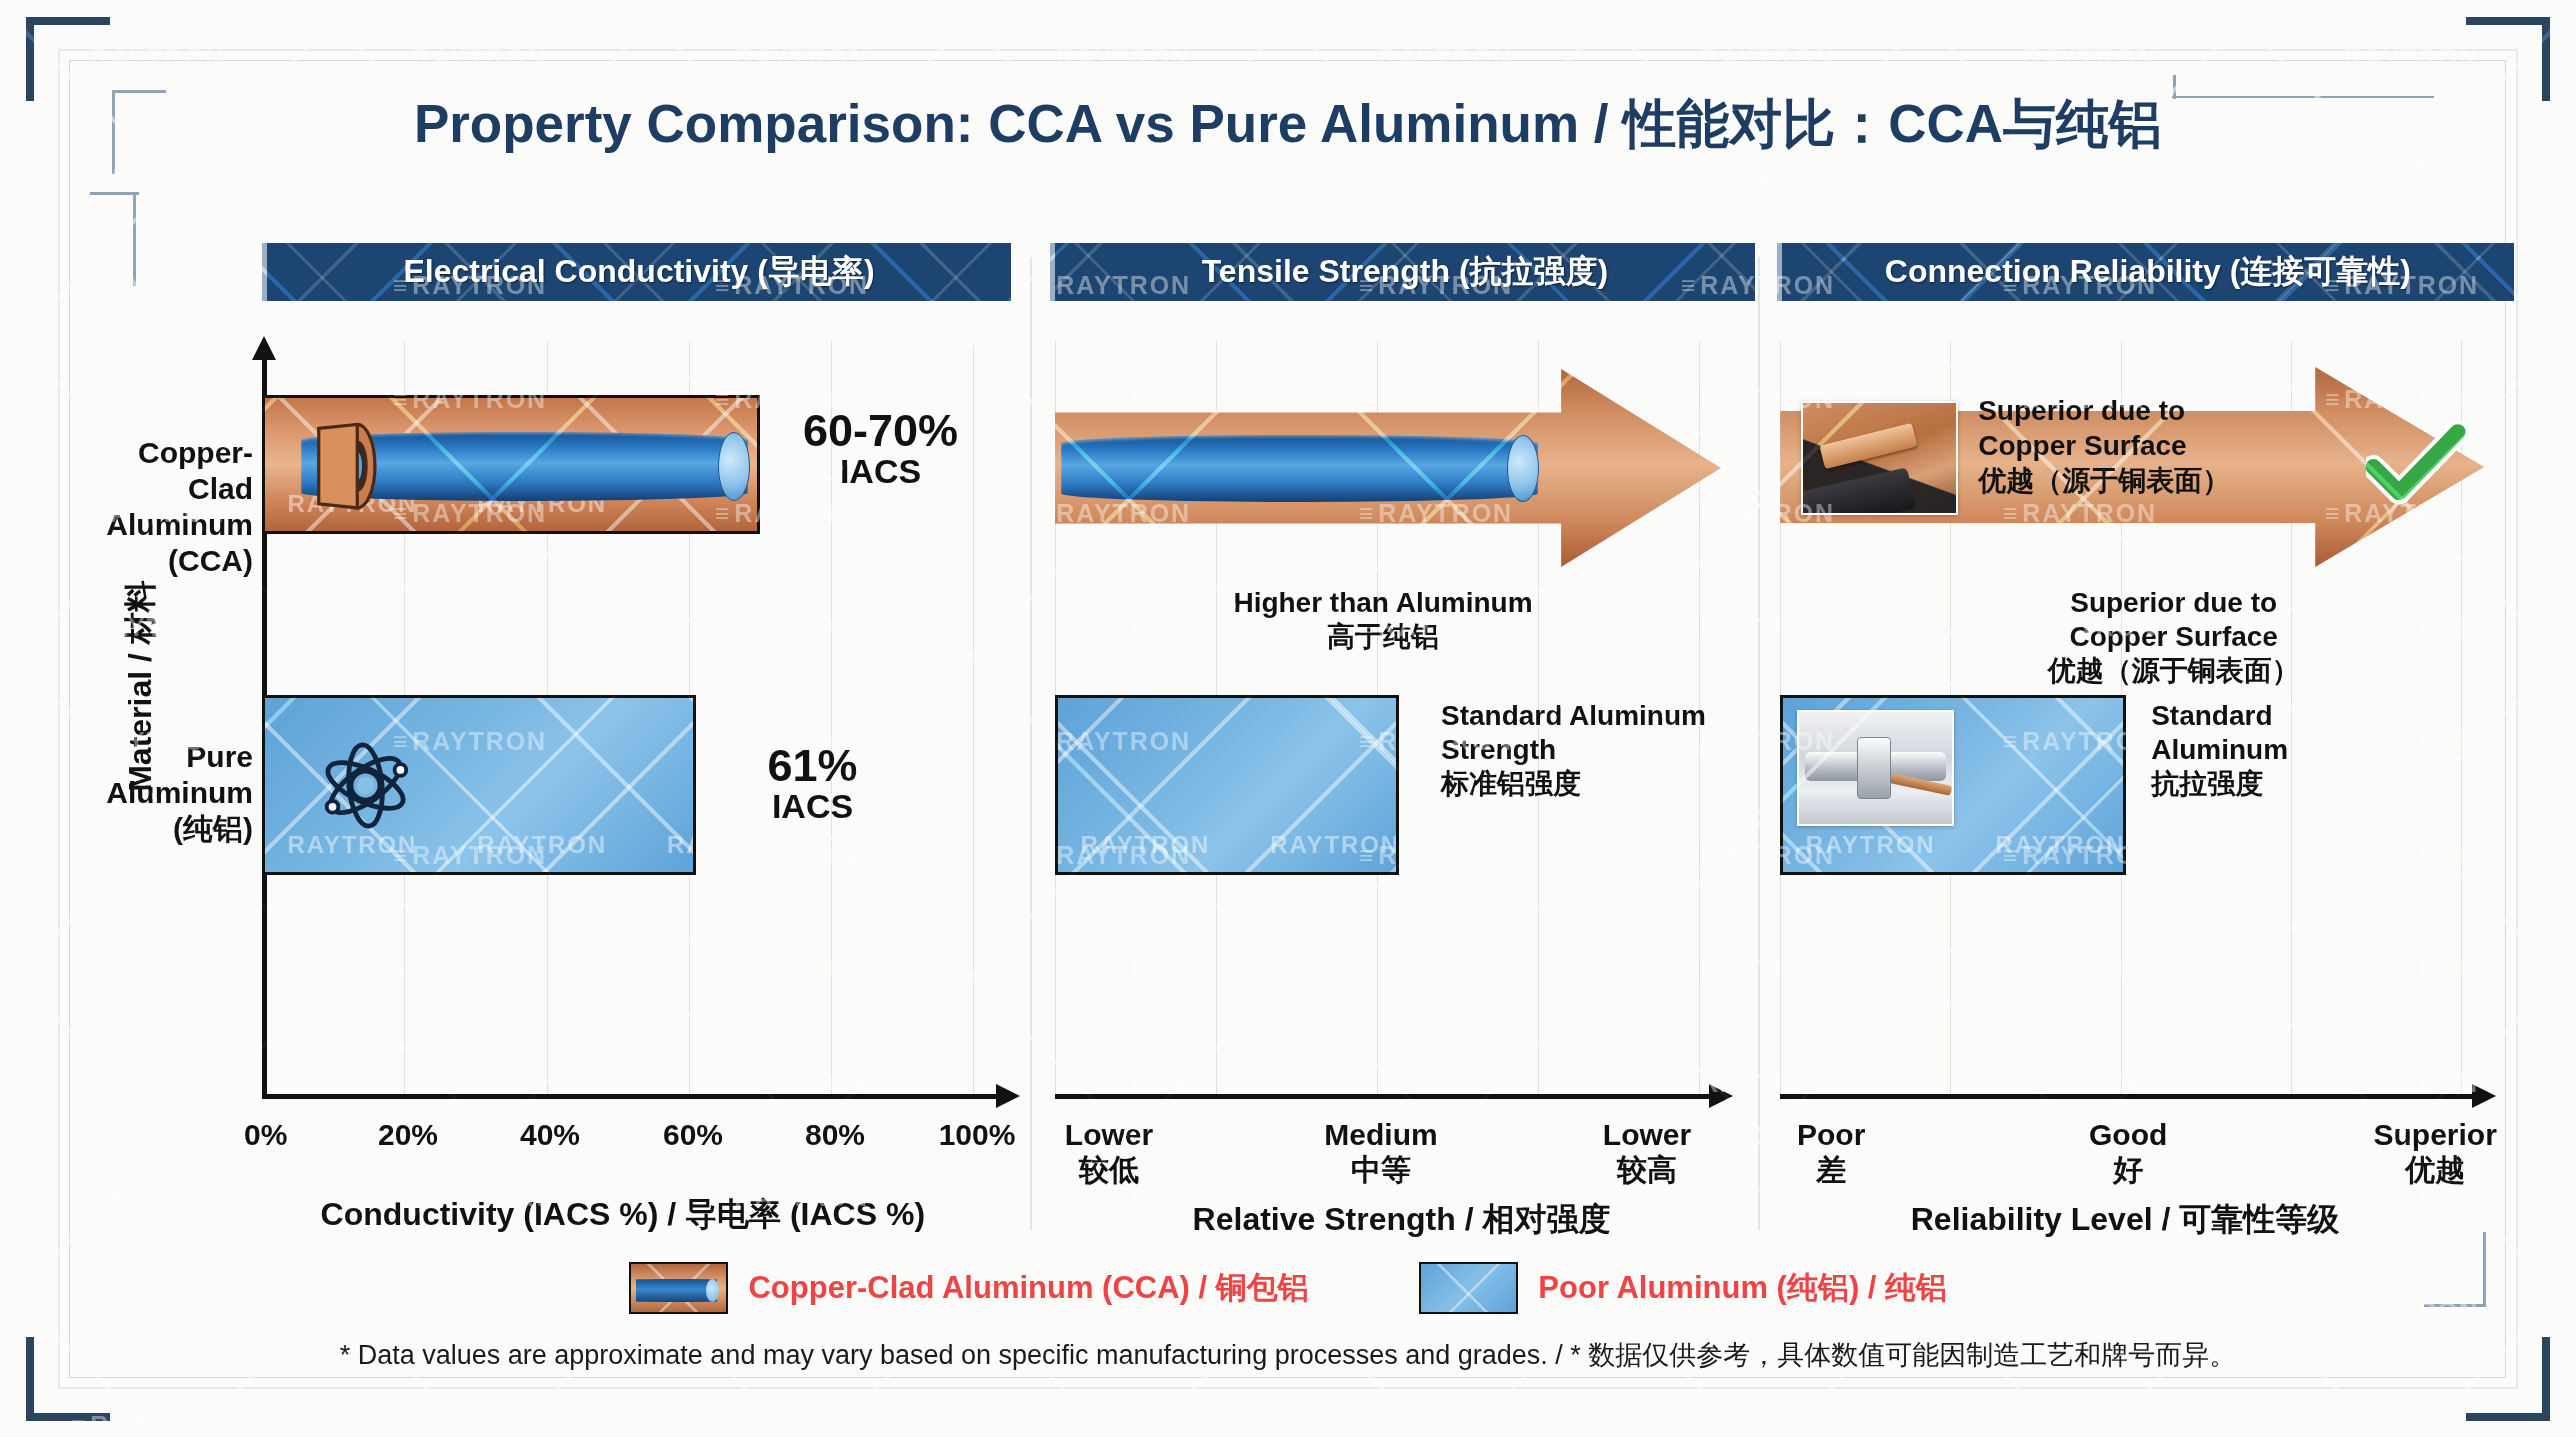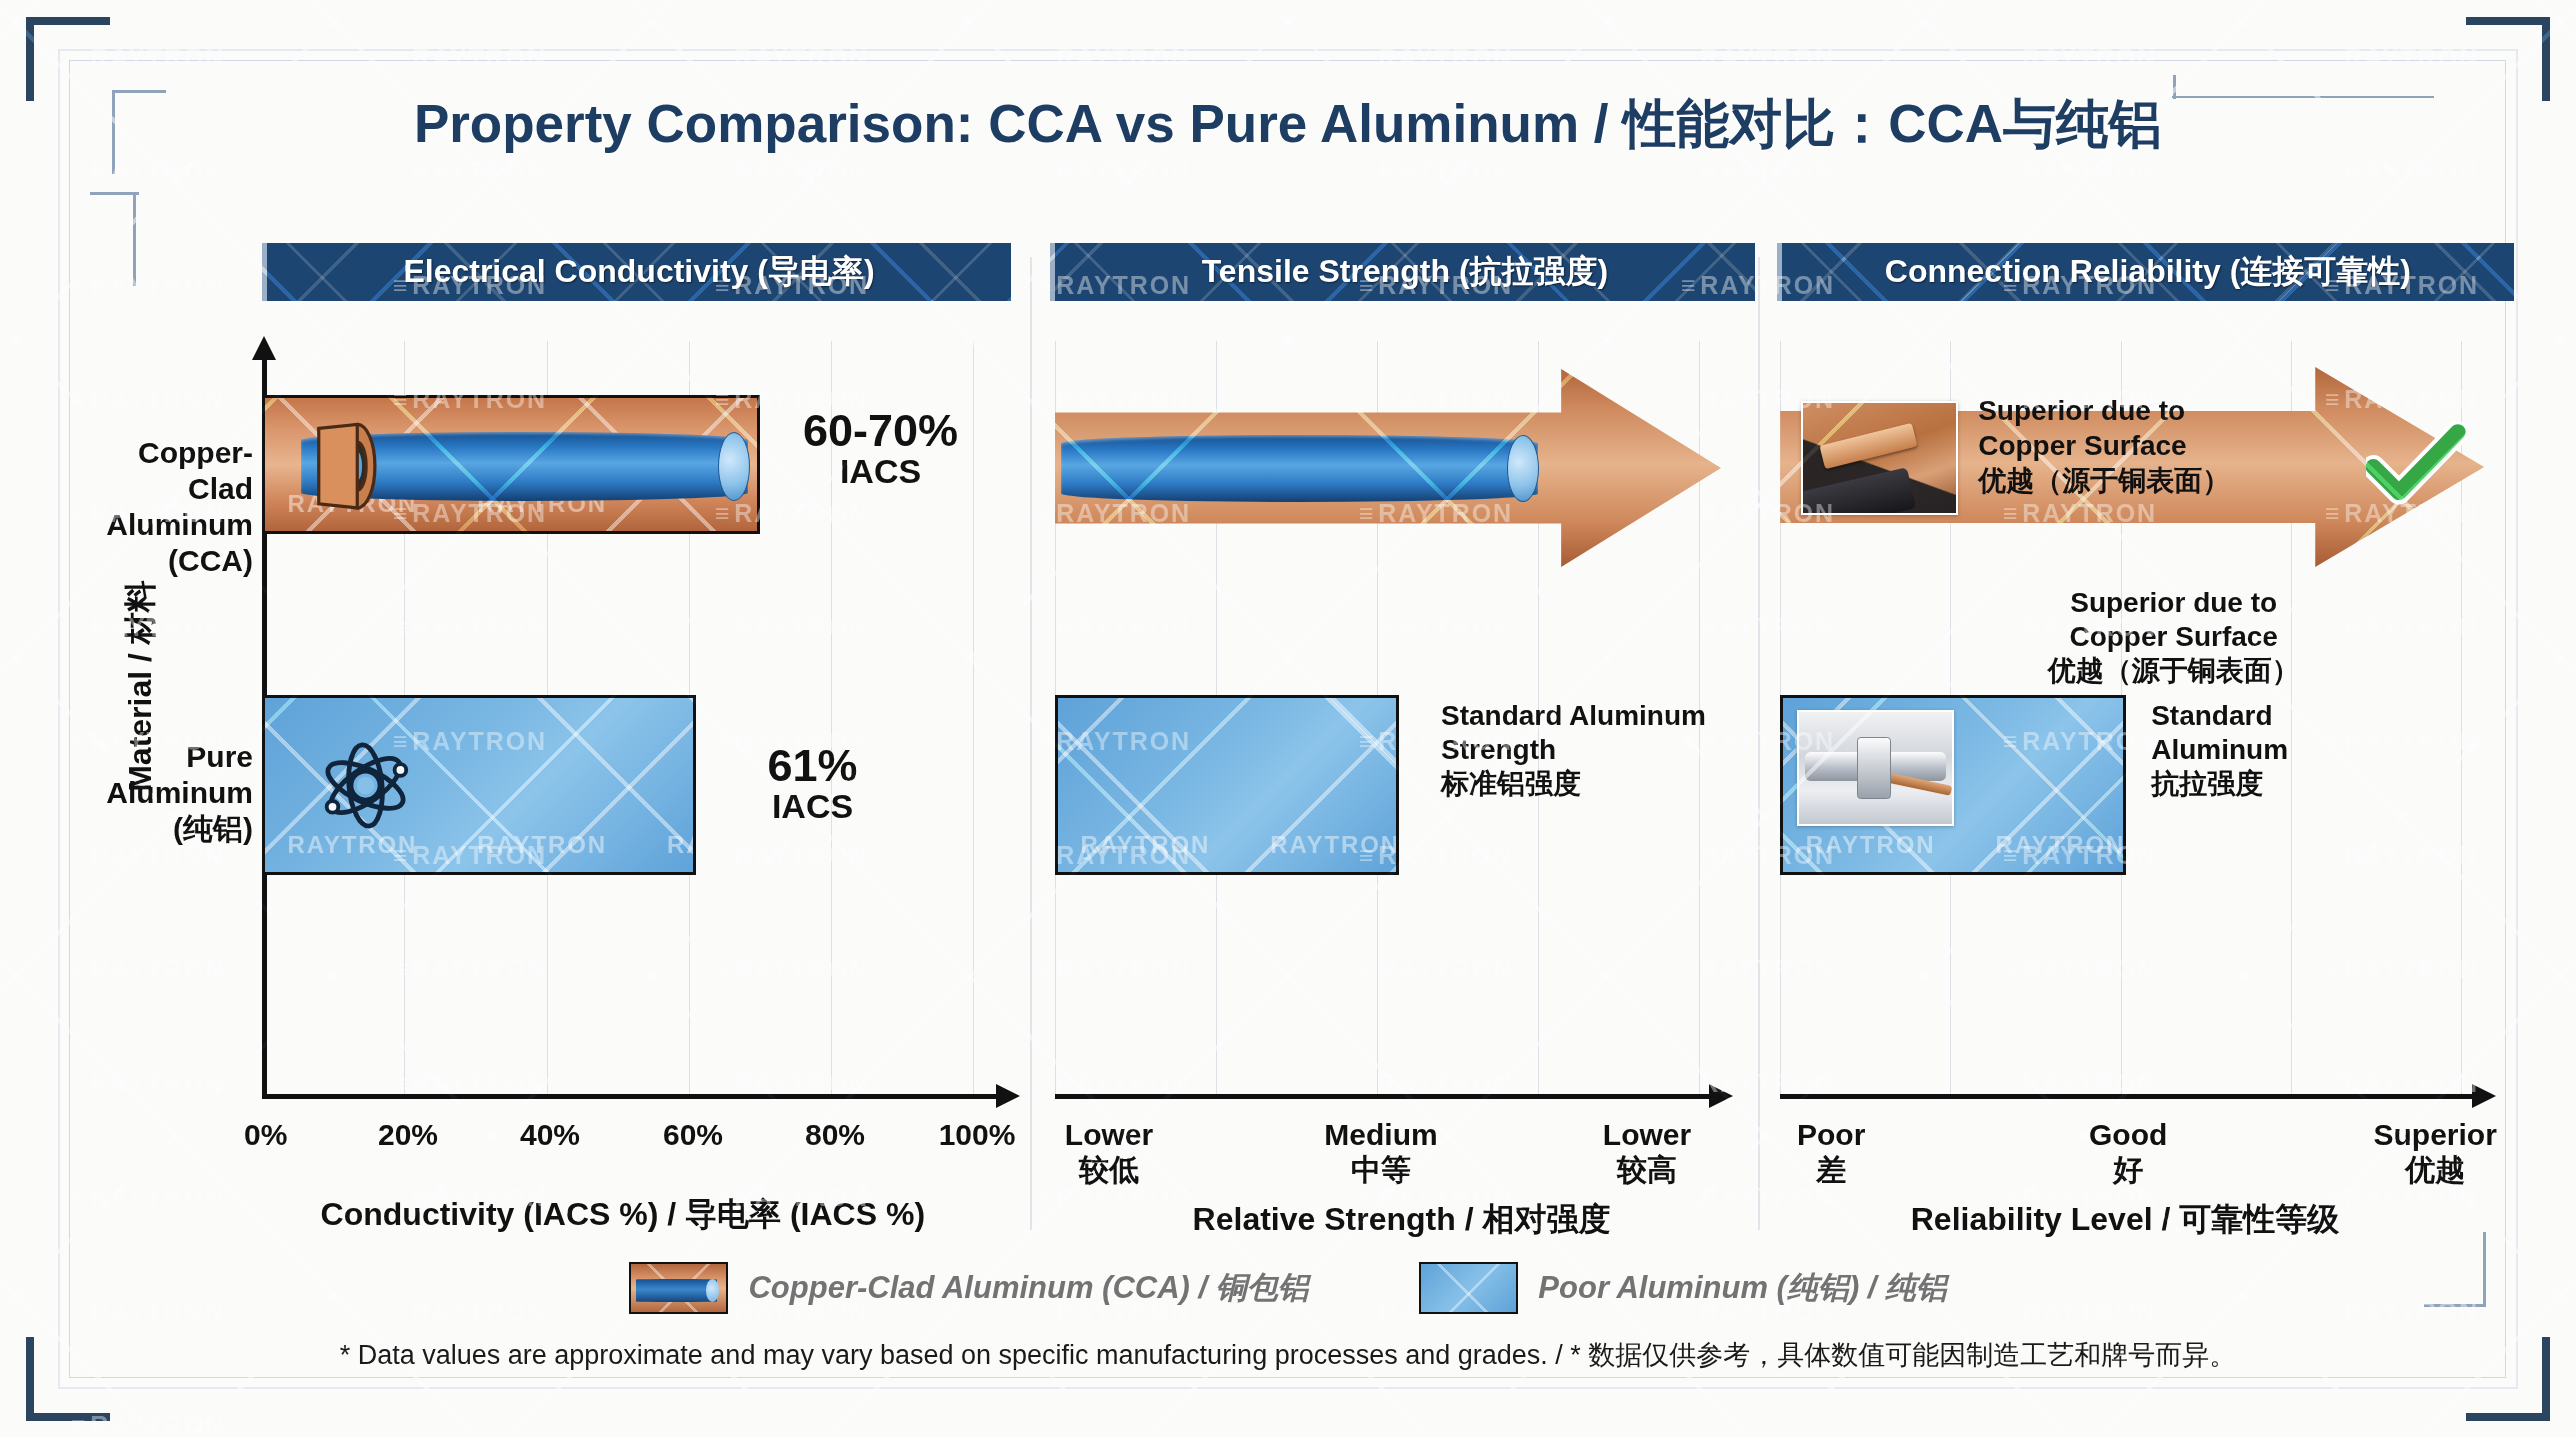--- a/index.html
+++ b/index.html
@@ -295,21 +295,21 @@
     font-size: 30px; color: #111; line-height: 1.2;
   }
 
   
   .legend {
     position: absolute; left: 0; top: 1262px; width: 2576px;
     display: flex; align-items: center; justify-content: center; gap: 110px;
     z-index: 10;
   }
   .legend-item { display: flex; align-items: center; gap: 20.6px; }
-  .legend-item .lbl { font-weight: bold; font-size: 31px; color: #737373; white-space: nowrap; font-style: italic; }
+  .legend-item .lbl { font-weight: bold; font-size: 31px; color: #ef4444; white-space: nowrap; }
   .sw {
     width: 99px; height: 52px; border: 2.8px solid #111; position: relative; overflow: hidden;
   }
   .sw-cca { background: linear-gradient(180deg,#b2663d,#d9946a 30%,#e8b58e 50%,#b2663d 100%); }
   .sw-cca .w {
     position: absolute; left: 5.6px; right: 9.4px; top: 15px; height: 22.5px;
     border-radius: 935px/50%;
     background: linear-gradient(180deg,#15508f,#3b87cd 45%,#14467c);
   }
   .sw-cca .w::after {
@@ -597,20 +597,24 @@
         <div class="bwmtext">
           <span>RAYTRON</span>
           <span>RAYTRON</span>
           <span>RAYTRON</span>
         </div>
         <div class="wire" style="left:5.6px; top:66px; width:477px; height:67px;">
           <div class="cap"></div>
         </div>
       </div>
 
+      <div class="note c" style="left:122px; top:245px; width:412px;">
+        <div>Higher than Aluminum</div>
+        <div>高于纯铝</div>
+      </div>
 
       <div class="bar bar-al" style="left:0; top:354px; width:344px; height:180px;">
         <div class="bwm"></div>
         <div class="bwmtext">
           <span>RAYTRON</span>
           <span>RAYTRON</span>
         </div>
       </div>
       <div class="note" style="left:386px; top:358px; width:309px;">
         <div>Standard Aluminum</div>

